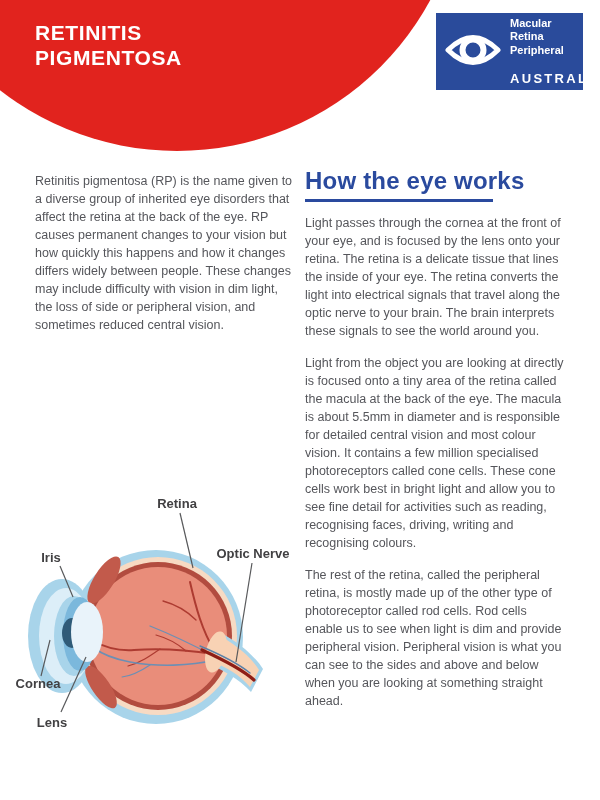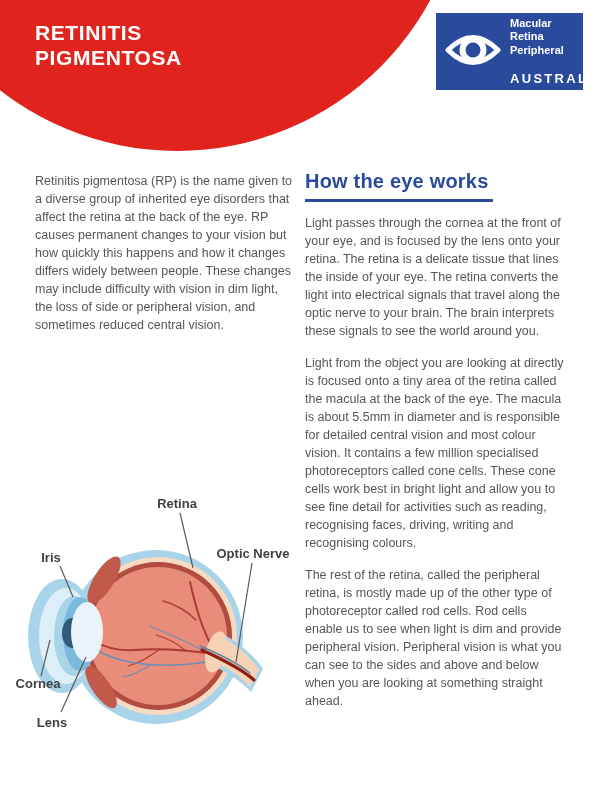--- a/index.html
+++ b/index.html
@@ -24,21 +24,21 @@
   }
   .logo-icon { flex:0 0 auto; margin-right:8px; }
   .logo-text { color:#ffffff; }
   .logo-text .l { font-size:11px; font-weight:bold; line-height:13.5px; }
   .logo-text .country { font-size:13px; letter-spacing:2.3px; margin-top:14px; font-weight:600; }
   
   .col { position:absolute; top:172px; color:#55565B; font-size:12.5px; line-height:18px; }
   .col-left  { left:35px;  width:258px; }
   .col-right { left:305px; width:262px; }
   .col p { margin:0 0 14px 0; }
-  .col-right h2 { color:#2A4A9E; font-size:20px; font-weight:bold; letter-spacing:0.2px; margin:0 0 9px 0; }
+  .col-right h2 { color:#2A4A9E; font-size:24px; font-weight:bold; letter-spacing:0.2px; margin:0 0 9px 0; }
   .heading-rule { width:188px; height:3px; background:#2A4A9E; margin:0 0 12px 0; }
   
   .eye-diagram { position:absolute; left:0; top:480px; }
   .diagram-label { font-size:13px; font-weight:bold; fill:#414042; }
 </style>
 </head>
 <body>
 
 <div class="page">
 

